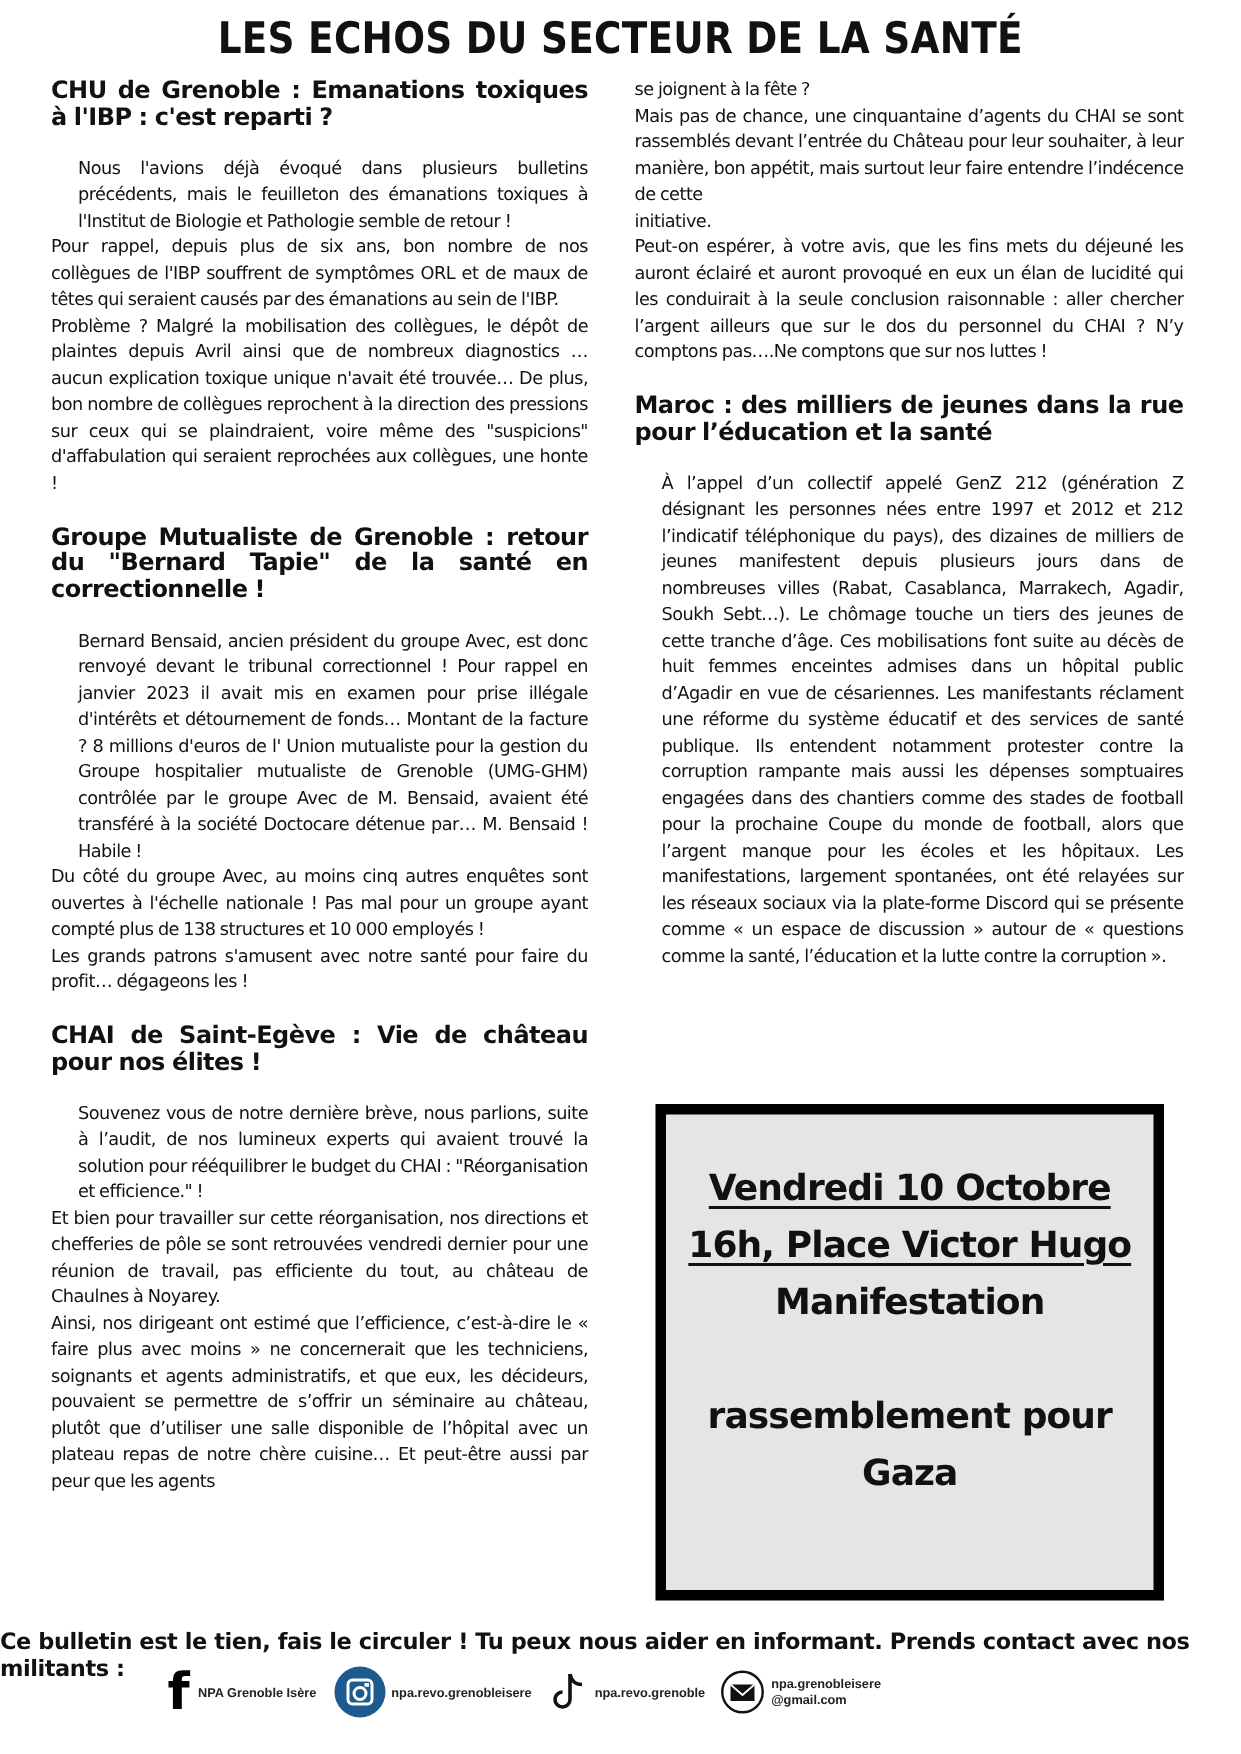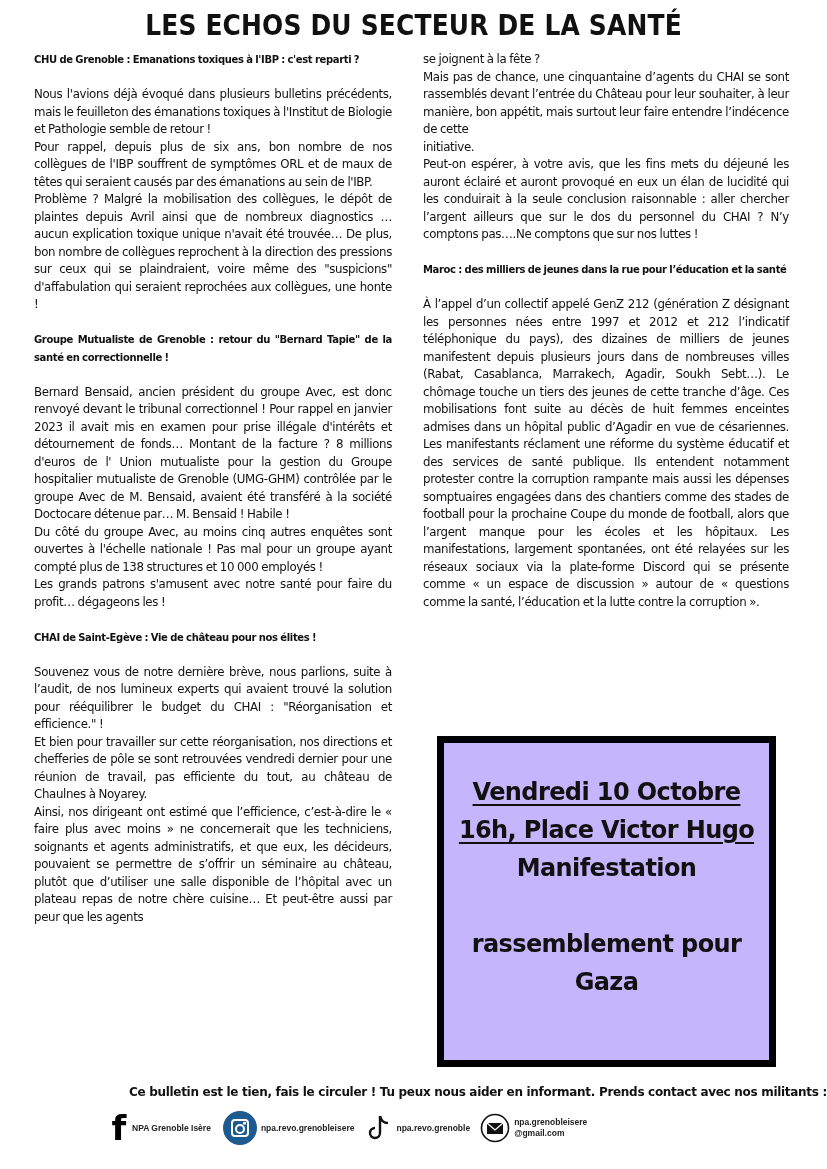--- a/index.html
+++ b/index.html
@@ -10,41 +10,41 @@
     position: absolute; top: 8px; left: 0; width: 827px; text-align: center;
     font-family: "DejaVu Sans", sans-serif; font-weight: bold; font-size: 29px;
     letter-spacing: 0.2px; transform: scaleX(0.86); transform-origin: center;
   }
 
   .col { position: absolute; top: 51px; font-size: 11.8px; line-height: 17.5px; text-align: justify; }
   .col-left { left: 34px; width: 358px; }
   .col-right { left: 423px; width: 366px; }
 
   .col p { margin: 0; }
-  .col h2 { font-size: 10px; font-weight: bold; line-height: 17.5px; margin: 0; }
+  .col h2 { font-size: 16px; font-weight: bold; line-height: 17.5px; margin: 0; }
   .col h2.gap { margin-top: 17.5px; }
-  .col h2 + p { margin-top: 17.5px; }
+  .col h2 + p { margin-top: 17.5px; margin-left: 18px; }
 
   .text { letter-spacing: -0.35px; word-spacing: -0.5px; }
 
   .event-box {
     position: absolute; left: 437px; top: 736px; width: 339px; height: 331px;
-    border: 7px solid #000; background: #c4b5fd;
+    border: 7px solid #000; background: #e5e5e5;
     display: flex; flex-direction: column; align-items: center; padding-top: 30px;
   }
   .event-line {
     font-weight: bold; font-size: 24px; line-height: 38px; text-align: center;
     letter-spacing: -0.6px;
   }
   .event-line.u { text-decoration: underline; text-decoration-thickness: 2px; text-underline-offset: 4px; }
   .event-spacer { height: 38px; }
 
   .footer-text {
-    position: absolute; top: 1085px; left: 0; width: 827px; text-align: right;
-    font-size: 12px; font-weight: bold; letter-spacing: -0.3px;
+    position: absolute; top: 1085px; left: 0; width: 827px; text-align: left;
+    font-size: 15px; font-weight: bold; letter-spacing: -0.3px;
   }
   .footer-contacts {
     position: absolute; top: 1108px; left: 110px; height: 40px;
     display: flex; align-items: center;
     font-family: "Liberation Sans", sans-serif; font-size: 8.5px; font-weight: bold; color: #222;
   }
   .contact { display: flex; align-items: center; margin-right: 6px; }
   .contact .lbl { margin-left: 4px; }
   .contact .lbl.two { text-align: left; line-height: 11px; }
   .ico { display: inline-flex; align-items: center; justify-content: center; }

